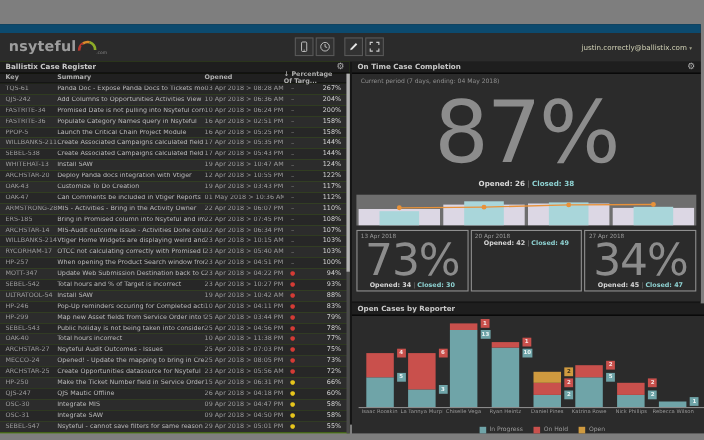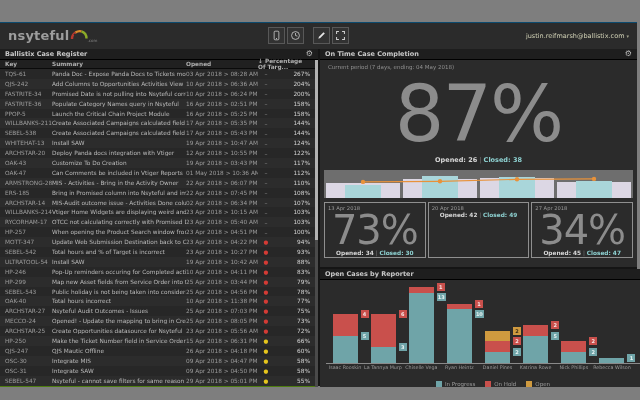--- a/index.html
+++ b/index.html
@@ -1,19 +1,19 @@
 <!DOCTYPE html>
 <html><head>
 <meta charset="utf-8">
 <style>
   * { box-sizing: border-box; margin:0; padding:0; }
   html,body { width:640px; height:400px; overflow:hidden; background:#7e7e7e;
     font-family:"DejaVu Sans", sans-serif; }
   .app { position:absolute; left:0; top:22px; width:637px; height:364px;
-    background:#151515; border-top:1px solid #0c4a6e; }
+    background:#151515; border-top:8px solid #0c4a6e; }
   
   .topbar { position:relative; height:26px; background:#2b2b2b; }
   .logo { position:absolute; left:8px; top:5px; display:flex; align-items:flex-start; }
   .logo-text { font-size:13px; font-weight:bold; color:#9d9d9d; letter-spacing:0.2px; }
   .logo-com { font-size:4px; color:#8a8a8a; margin-top:10px; margin-left:-2px; }
   .top-icons { position:absolute; left:268px; top:4px; display:flex; }
   .icon-btn { width:17px; height:17px; border:1px solid #585858; background:#323232;
     display:flex; align-items:center; justify-content:center; margin-right:2px; }
   .icon-gap { width:7px; }
   .user { position:absolute; right:8px; top:9px; font-size:6.5px; color:#d2d2b6; cursor:pointer; }
@@ -108,21 +108,21 @@
           <path d="M3,11 L3.8,8.6 L9.6,2.8 L11.2,4.4 L5.4,10.2 Z" fill="#e6e6e6"></path>
         </svg>
       </div>
       <div class="icon-btn">
         <svg class="glyph" width="11" height="11" viewBox="0 0 14 14">
           <path d="M2,5 L2,2 L5,2 M9,2 L12,2 L12,5 M12,9 L12,12 L9,12 M5,12 L2,12 L2,9" stroke="#cfcfcf" stroke-width="1.3" fill="none"></path>
         </svg>
       </div>
     </div>
     <div class="user">
-      <span>justin.reifmarsh@ballistix.com</span><span class="caret">▾</span>
+      <span>justin.correctly@ballistix.com</span><span class="caret">▾</span>
     </div>
   </div>
 
   <div class="left-panel">
     <div class="panel-header">
       <span class="panel-title">Ballistix Case Register</span>
       <span class="gear">⚙</span>
     </div>
     <div class="col-header">
       <span class="c-key">Key</span>

